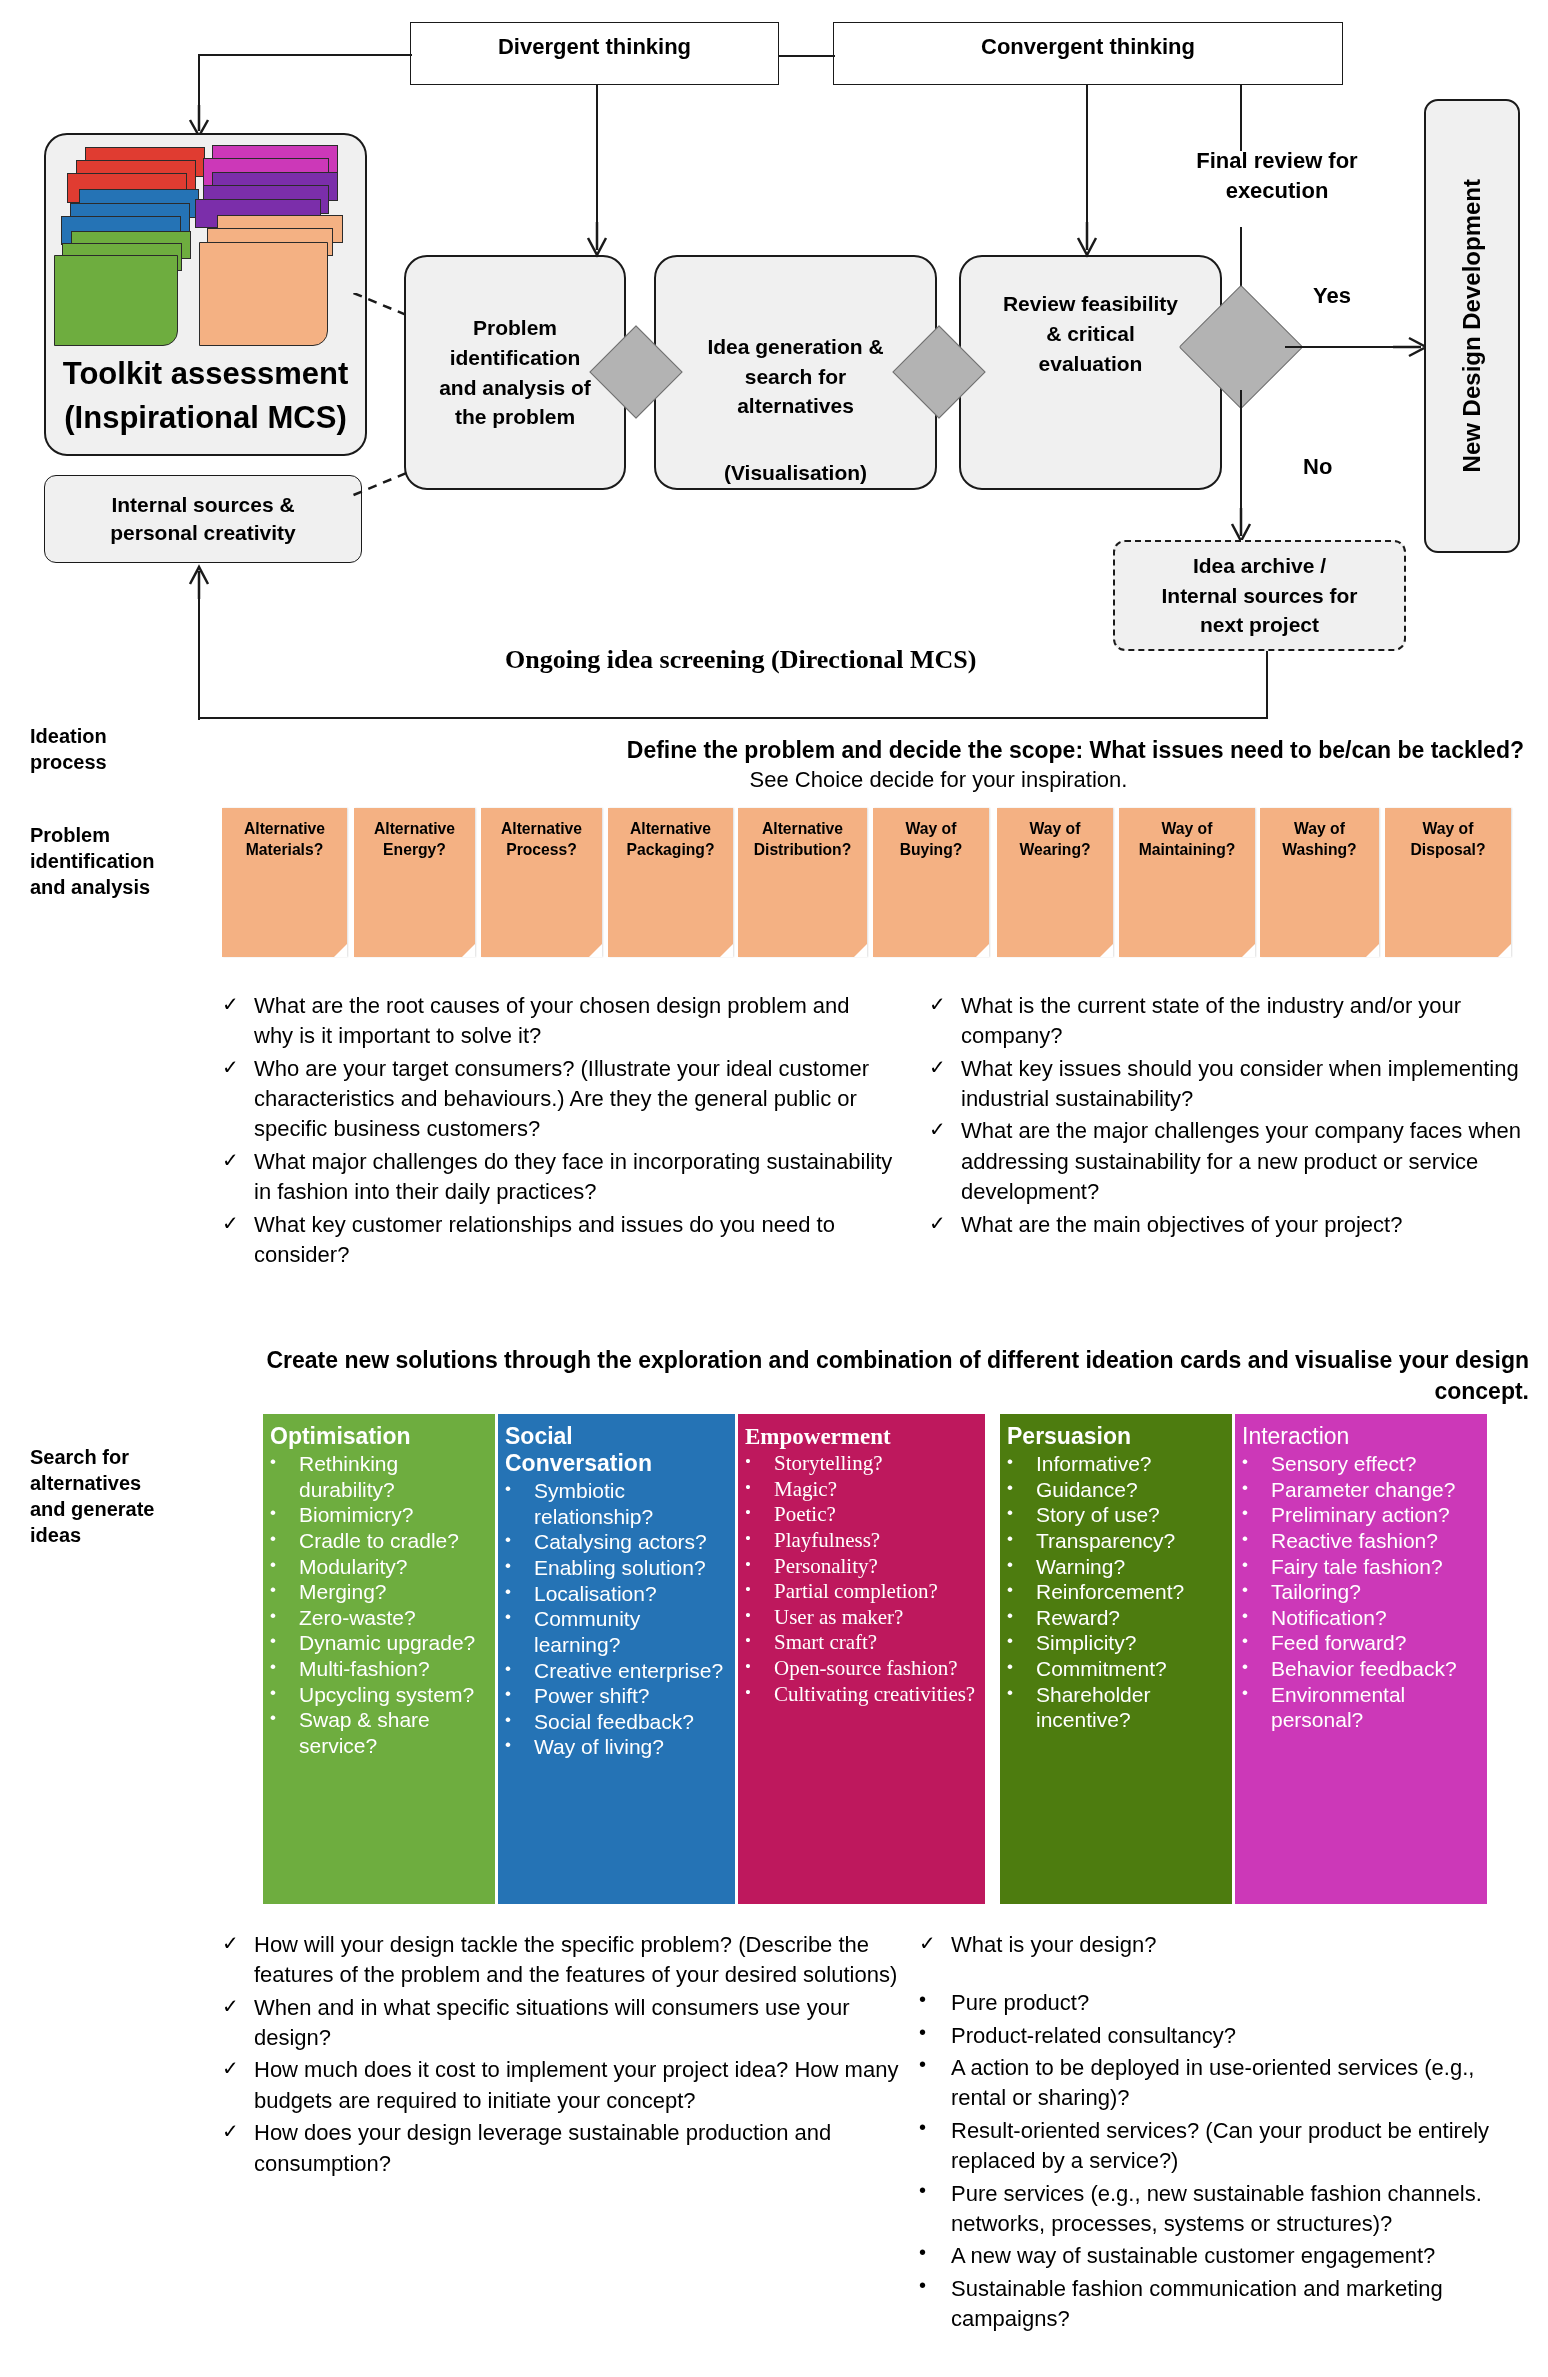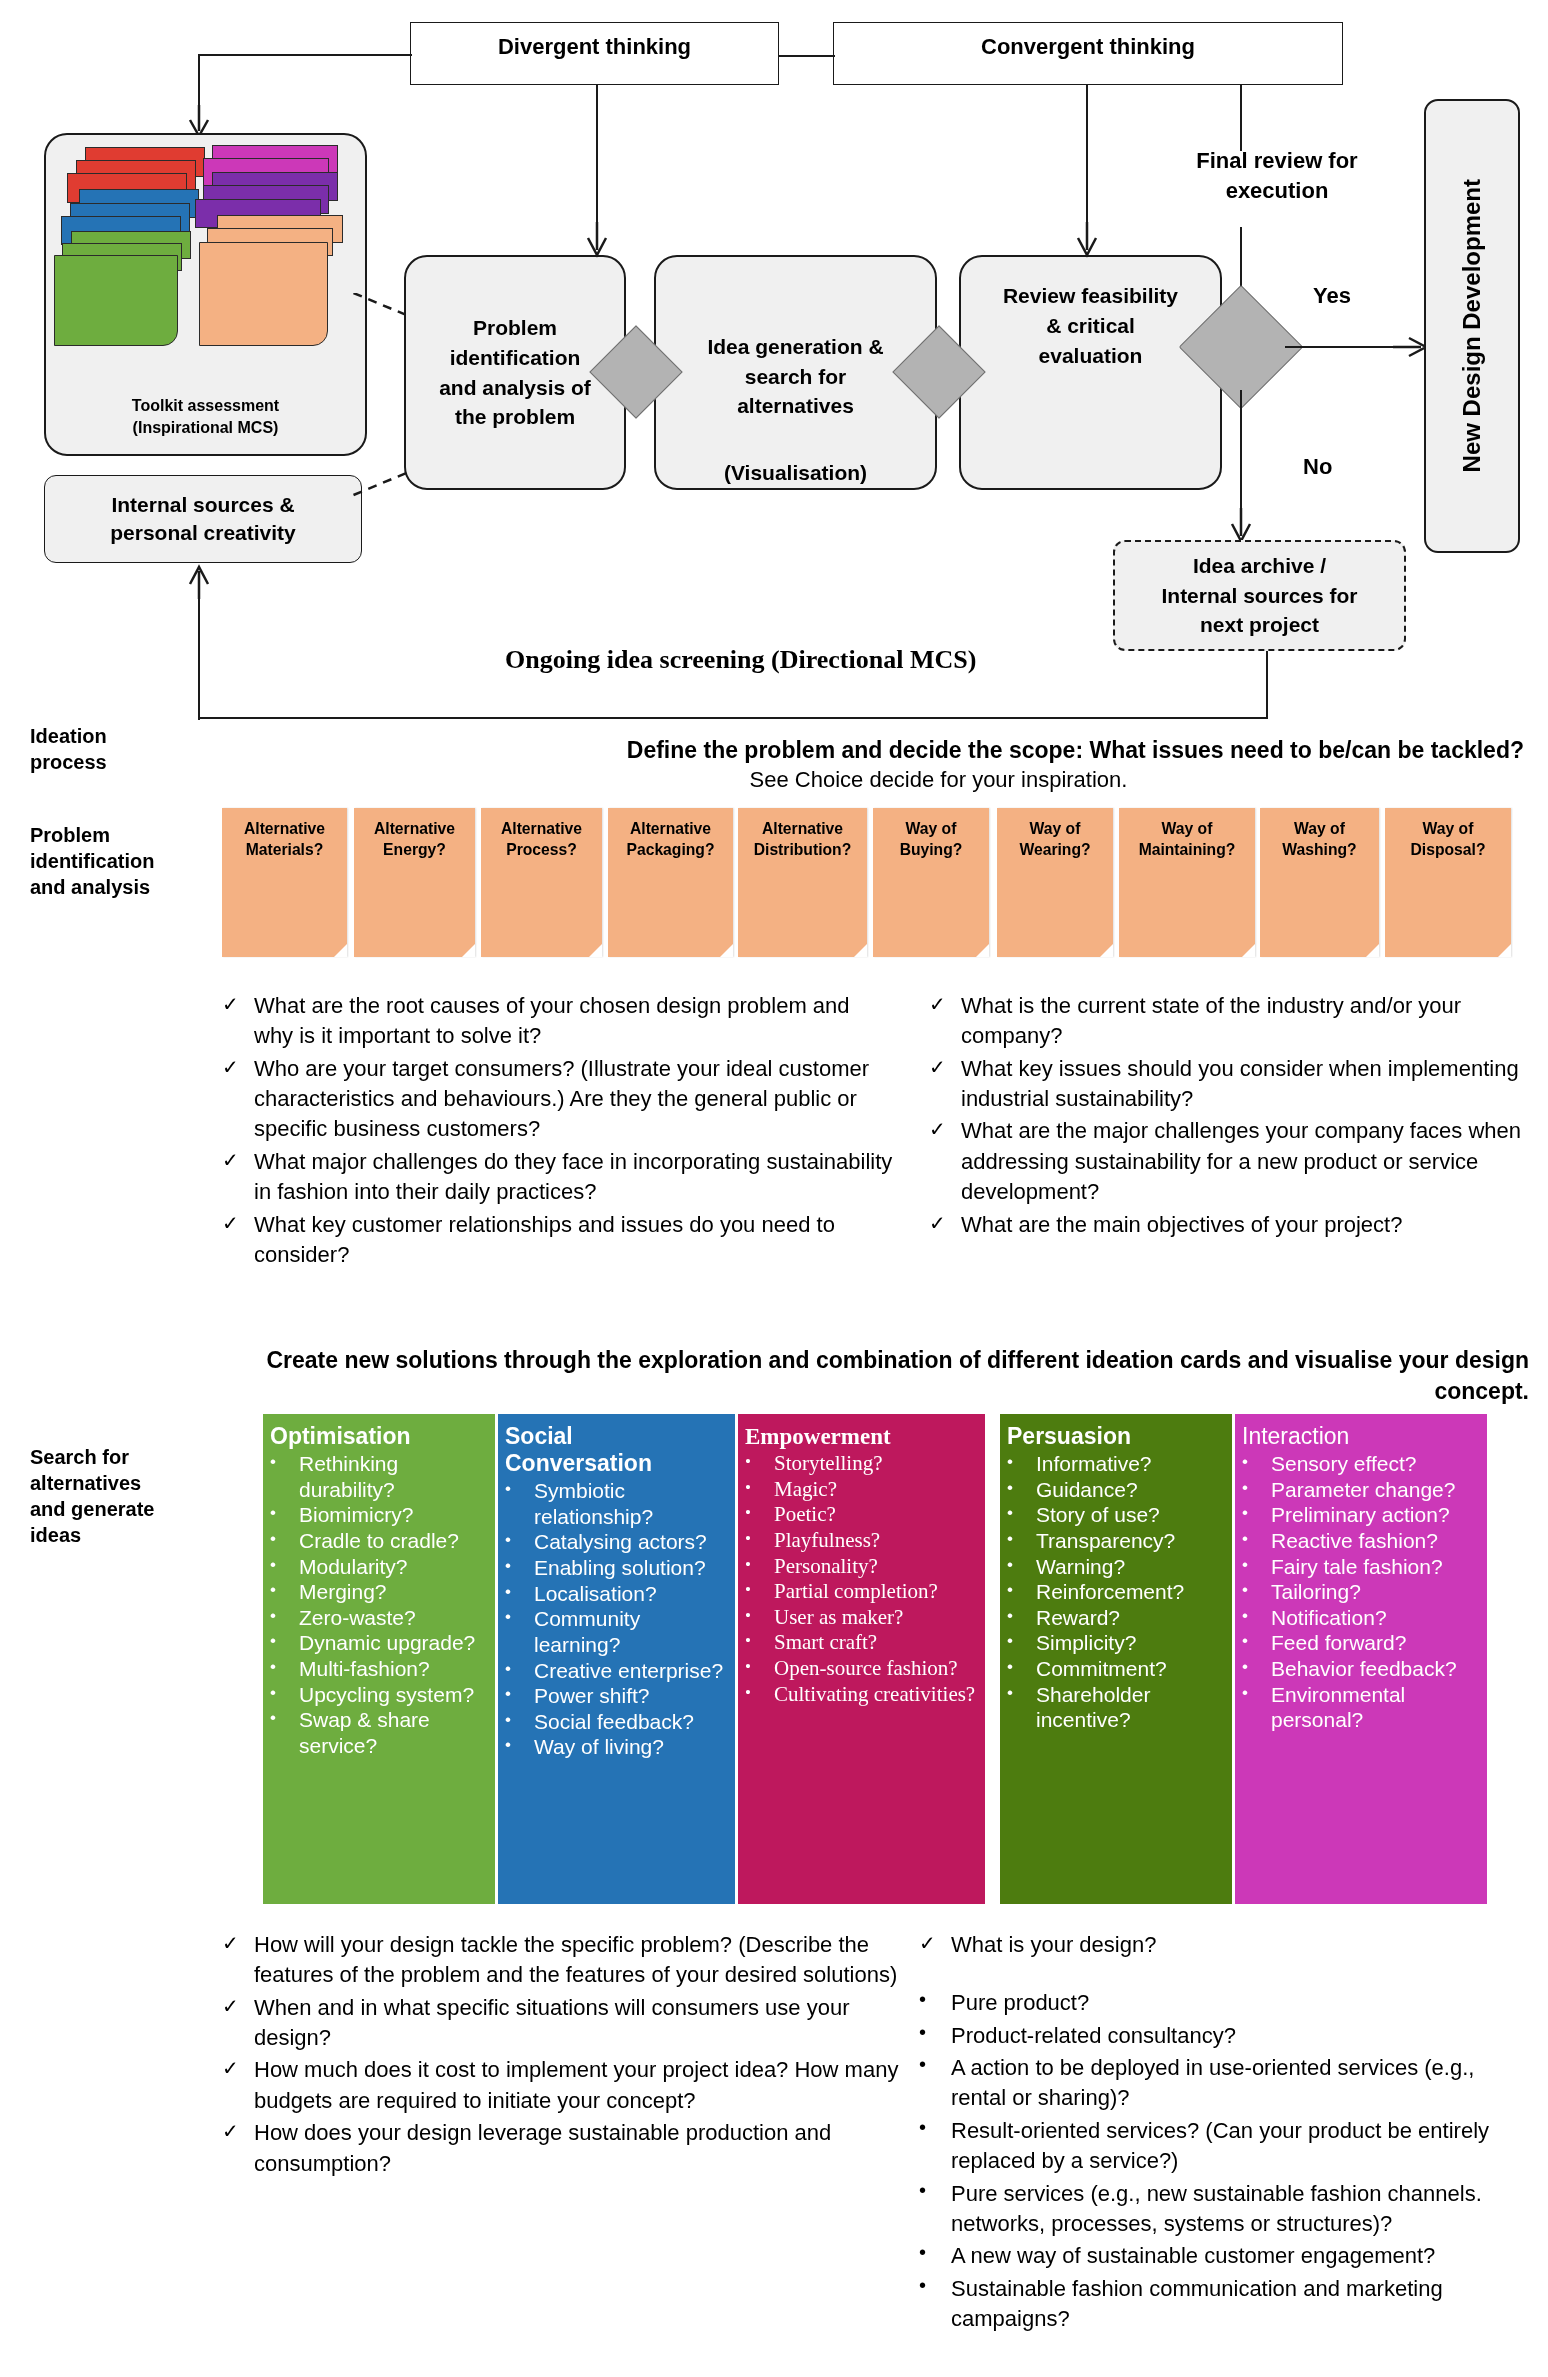--- a/index.html
+++ b/index.html
@@ -100,21 +100,21 @@
 
 <div class="abs line-h" style="left:779px; top:55px; width:56px;"></div>
 
 <div class="abs line-h" style="left:198px; top:54px; width:214px;"></div>
 <div class="abs line-v" style="left:198px; top:54px; height:66px;"></div>
 <svg class="abs" style="left:185px; top:105px;" width="30" height="35" viewBox="0 0 60 70">
   <path d="M28 0 L28 52 M10 30 L28 62 L46 30" fill="none" stroke="#1a1a1a" stroke-width="5"></path>
 </svg>
 
 <div class="abs round-box" style="left:44px; top:133px; width:323px; height:323px; justify-content:flex-end; padding-bottom:14px;">
-  <div style="font-size:16px;">
+  <div style="font-size:31px;">
     <div>Toolkit assessment</div>
     <div>(Inspirational MCS)</div>
   </div>
 </div>
 
 <div class="abs" style="left:56px; top:143px; width:313px; height:202px;">
   <div class="mini-card" style="left:29px; top:4px; width:120px; height:30px; background:#e03c31;"></div>
   <div class="mini-card" style="left:20px; top:17px; width:120px; height:30px; background:#e03c31;"></div>
   <div class="mini-card" style="left:11px; top:30px; width:120px; height:30px; background:#e03c31;"></div>
   <div class="mini-card" style="left:23px; top:46px; width:120px; height:29px; background:#2573b5;"></div>
@@ -153,21 +153,21 @@
 the problem</span>
 </div>
 
 <div class="abs round-box" style="left:654px; top:255px; width:283px; height:235px; justify-content:flex-end; padding-top:19px;">
   <span style="white-space:pre-line;">Idea generation &amp;
 search for
 alternatives</span>
   <span style="margin-top:37px;">(Visualisation)</span>
 </div>
 
-<div class="abs round-box" style="left:959px; top:255px; width:263px; height:235px; justify-content:flex-start; padding-top:24px;">
+<div class="abs round-box" style="left:959px; top:255px; width:263px; height:235px; justify-content:flex-start; padding-top:32px;">
   <span style="white-space:pre-line;">Review feasibility
 &amp; critical
 evaluation</span>
 </div>
 
 <div class="abs diamond" style="left:603px; top:339px; width:66px; height:66px;"></div>
 <div class="abs diamond" style="left:906px; top:339px; width:66px; height:66px;"></div>
 
 <div class="abs line-v" style="left:596px; top:85px; height:151px;"></div>
 <svg class="abs" style="left:583px; top:222px;" width="28" height="36" viewBox="0 0 56 72">

